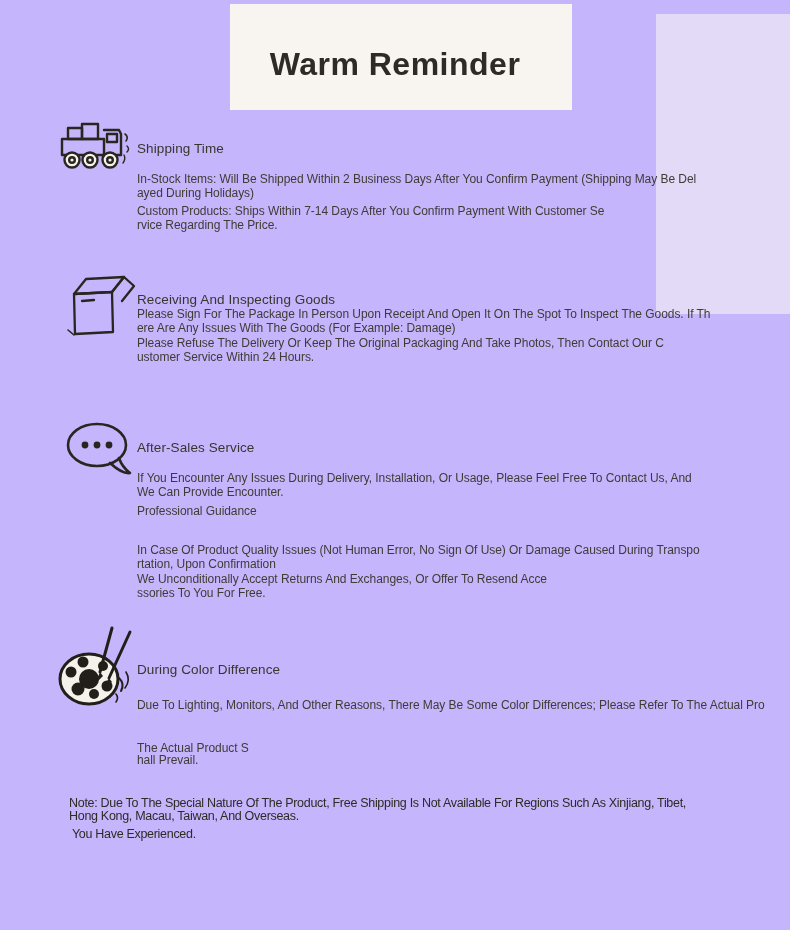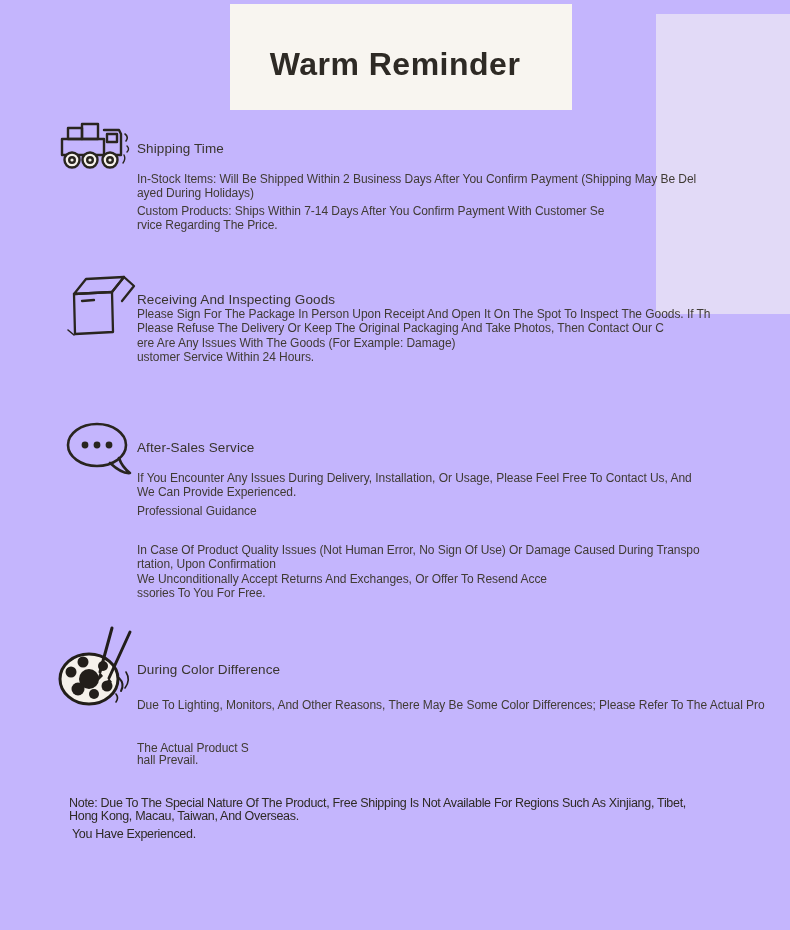--- a/index.html
+++ b/index.html
@@ -79,40 +79,40 @@
         <path d="M12 24 L50 22 L51 62 L13 64 Z"></path>
         <path d="M12 24 L24 9 L62 7 L50 22 Z"></path>
         <path d="M50 22 L62 7 L72 16 L60 31"></path>
         <path d="M20 31 L32 30"></path>
         <path d="M6 60 L12 65" stroke-width="1.6"></path>
       </svg>
     </div>
     <div class="sec-heading" style="top:24px;">Receiving And Inspecting Goods</div>
     <div class="para" style="top:39px;">
       <div class="line">Please Sign For The Package In Person Upon Receipt And Open It On The Spot To Inspect The Goods. If Th</div>
+      <div class="line">ere Are Any Issues With The Goods (For Example: Damage)</div>
       <div class="line">Please Refuse The Delivery Or Keep The Original Packaging And Take Photos, Then Contact Our C</div>
-      <div class="line">ere Are Any Issues With The Goods (For Example: Damage)</div>
       <div class="line">ustomer Service Within 24 Hours.</div>
     </div>
   </div>
 
   <div class="section" style="top:415px;">
     <div class="sec-icon" style="left:64px;top:5px;">
       <svg width="76" height="58" viewBox="0 0 76 58" fill="none" stroke="#29251f" stroke-width="2.6" stroke-linecap="round" stroke-linejoin="round">
         <ellipse cx="33" cy="25" rx="29" ry="21"></ellipse>
         <path d="M46 43 Q58 54 66 53 Q58 47 55 38"></path>
         <circle cx="21" cy="25" r="3.4" fill="#29251f" stroke="none"></circle>
         <circle cx="33" cy="25" r="3.4" fill="#29251f" stroke="none"></circle>
         <circle cx="45" cy="25" r="3.4" fill="#29251f" stroke="none"></circle>
       </svg>
     </div>
     <div class="sec-heading" style="top:25px;">After-Sales Service</div>
     <div class="para" style="top:56px;">
       <div class="line">If You Encounter Any Issues During Delivery, Installation, Or Usage, Please Feel Free To Contact Us, And</div>
-      <div class="line">We Can Provide Experienced.</div>
+      <div class="line">We Can Provide Encounter.</div>
     </div>
     <div class="para" style="top:89px;">
       <div class="line">Professional Guidance</div>
     </div>
     <div class="para" style="top:128px;">
       <div class="line">In Case Of Product Quality Issues (Not Human Error, No Sign Of Use) Or Damage Caused During Transpo</div>
       <div class="line">rtation, Upon Confirmation</div>
       <div class="line">We Unconditionally Accept Returns And Exchanges, Or Offer To Resend Acce</div>
       <div class="line">ssories To You For Free.</div>
     </div>

